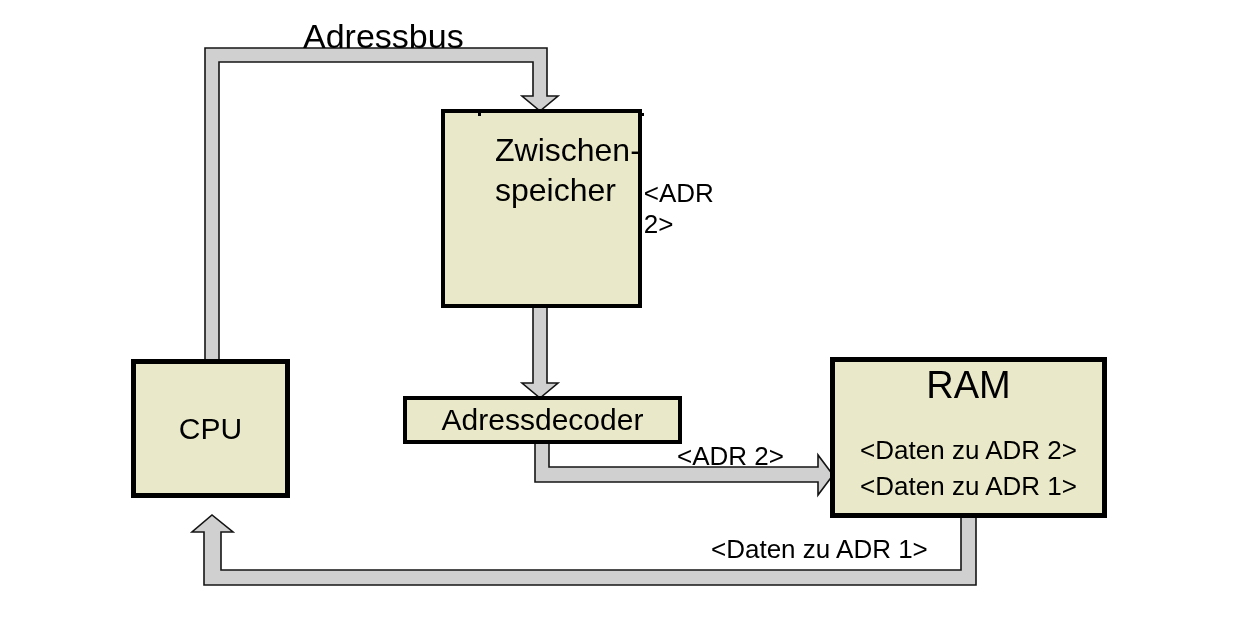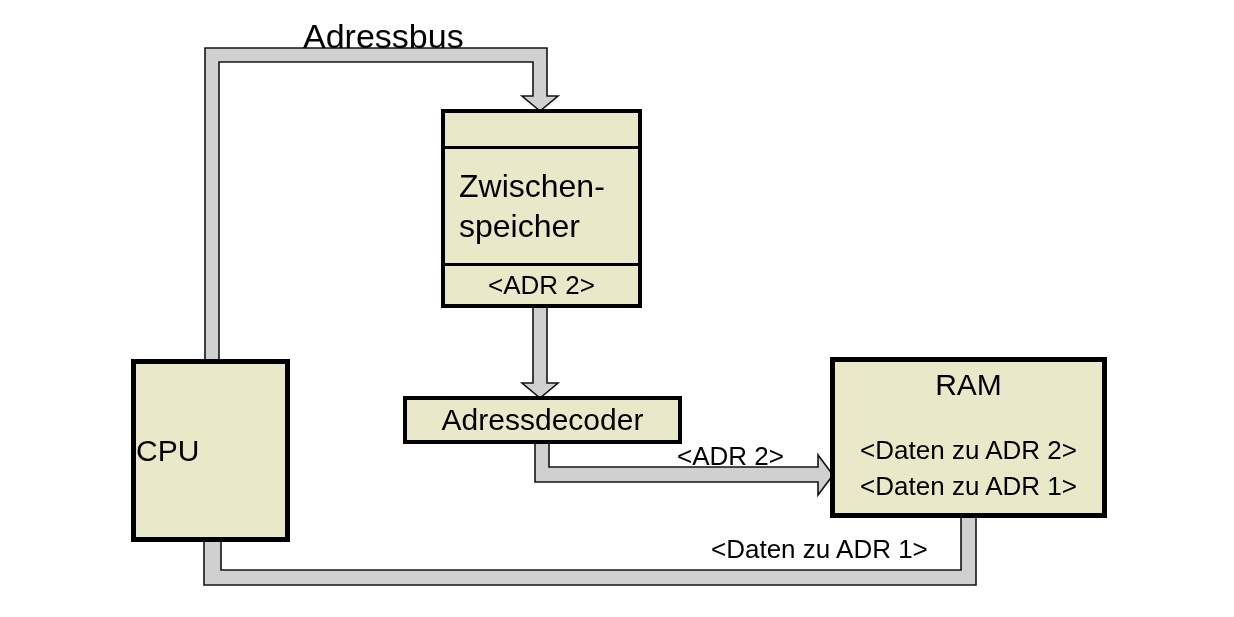--- a/index.html
+++ b/index.html
@@ -22,29 +22,29 @@
     overflow:hidden;
   }
   .buses{position:absolute;left:0;top:0;width:1234px;height:617px;}
   .buses polygon{fill:var(--bus-fill);stroke:var(--bus-stroke);stroke-width:1.6;stroke-linejoin:miter;}
   .box{
     position:absolute;
     background:var(--box-fill);
     border:5px solid var(--box-border);
     box-sizing:border-box;
   }
-  .box-cpu{left:131px;top:359px;width:159px;height:183px;display:flex;align-items:center;justify-content:flex-start;font-size:30px;}
-  .box-buffer{left:441px;top:109px;width:201px;height:199px;border-width:4px;display:flex;flex-direction:column;}
+  .box-cpu{left:131px;top:359px;width:159px;height:139px;display:flex;align-items:center;justify-content:center;font-size:30px;}
+  .box-buffer{left:441px;top:109px;width:201px;height:199px;border-width:4px;display:flex;flex-direction:row;}
   .buffer-top{height:33px;flex:0 0 33px;}
   .buffer-divider{height:3px;flex:0 0 3px;background:var(--box-border);}
   .buffer-mid{flex:1 1 auto;padding:17px 0 0 14px;font-size:32px;line-height:40px;}
   .buffer-slot{flex:0 0 38px;display:flex;align-items:center;justify-content:center;font-size:26px;}
   .box-decoder{left:403px;top:396px;width:279px;height:48px;border-width:4px;display:flex;align-items:center;justify-content:center;font-size:30px;}
   .box-ram{left:830px;top:357px;width:277px;height:161px;text-align:center;}
-  .ram-title{margin-top:8px;font-size:30px;line-height:30px;}
+  .ram-title{margin-top:8px;font-size:38px;line-height:30px;}
   .ram-lines{margin-top:32px;font-size:26px;line-height:36px;}
   .lbl{position:absolute;white-space:nowrap;}
   .lbl-adressbus{left:303px;top:17px;font-size:34px;}
   .lbl-datenbus{left:520px;top:531px;font-size:30px;}
   .lbl-daten-adr1{left:711px;top:534px;font-size:26px;}
   .lbl-adr2-bus{left:677px;top:441px;font-size:26px;}
 </style>
 </head>
 <body>
 

